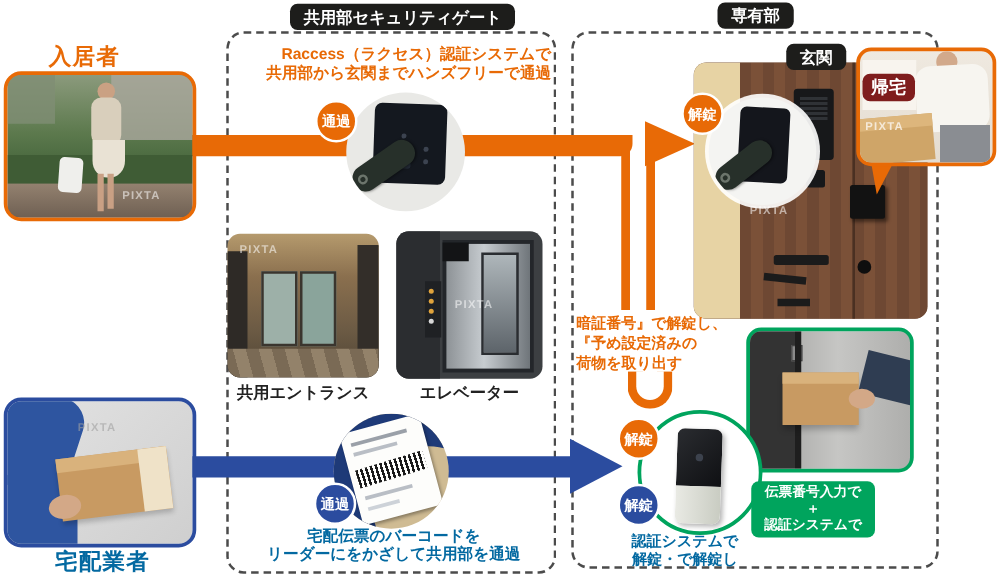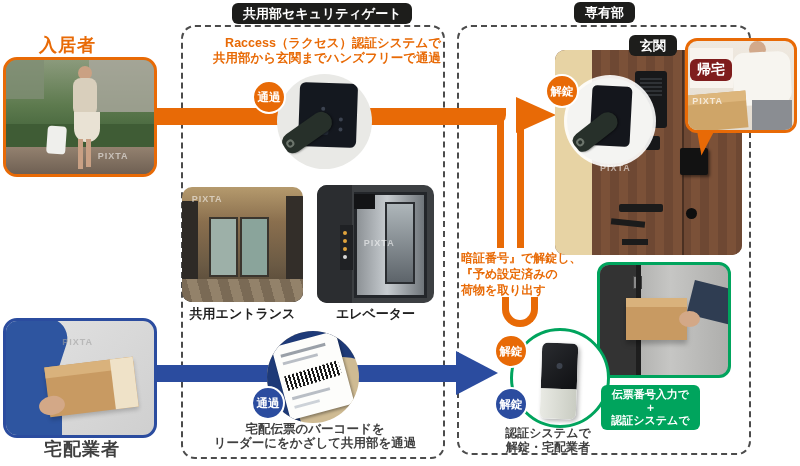--- a/index.html
+++ b/index.html
@@ -9,21 +9,21 @@
 
   
   .dashed-box { border:2px dashed #4b4b4b; border-radius:14px; z-index:1; }
 
   
   .pill-black { background:#1d1d1b; color:#fff; font-weight:bold; font-size:13px; line-height:21px; height:21px; padding:0 11px; border-radius:6px; white-space:nowrap; z-index:6; }
 
   
   .actor-label { font-weight:bold; font-size:18px; letter-spacing:1px; white-space:nowrap; z-index:5; }
   .orange-text { color:#e86a06; }
-  .blue-text { color:#404040; }
+  .blue-text { color:#0369a1; }
 
   
   .photo { border-radius:14px; overflow:hidden; z-index:3; }
   .photo.orange-frame { border:3px solid #e86a06; }
   .photo.blue-frame { border:3px solid #2b4c9f; }
   .photo.green-frame { border:3px solid #00a45d; border-radius:12px; }
   .photo.plain { border-radius:10px; z-index:2; }
   .wm { position:absolute; color:rgba(255,255,255,.55); font-size:9px; font-weight:bold; letter-spacing:1px; z-index:5; }
 
   
@@ -174,21 +174,21 @@
   <div class="abs" style="left:28px; top:12px; width:36px; height:76px; transform:rotate(2deg); border-radius:6px; overflow:hidden; box-shadow:2px 2px 4px rgba(0,0,0,.3);">
     <div class="abs" style="left:0; top:0; width:100%; height:60%; background:linear-gradient(135deg,#2a2c30,#0f1013);"></div>
     <div class="abs" style="left:42%; top:26%; width:6px; height:6px; border-radius:50%; background:#3c424d;"></div>
     <div class="abs" style="left:0; top:60%; width:100%; height:40%; background:linear-gradient(90deg,#e9eae4,#c9ccc2);"></div>
   </div>
 </div>
 <div class="abs badge orange" style="left:494px; top:334px;">解錠</div>
 <div class="abs badge blue" style="left:494px; top:387px;">解錠</div>
 <div class="abs small-note blue-text" style="left:488px; top:426px; width:120px; text-align:center; line-height:14px;">
   <div>認証システムで</div>
-  <div>解錠・宅配業者</div>
+  <div>解錠・で解錠し</div>
 </div>
 
 <div class="abs photo green-frame" style="left:597px; top:262px; width:134px; height:116px; z-index:2; background:linear-gradient(90deg,#9a9a98,#c6c6c4 55%,#aeaeac);">
   <div class="abs" style="left:0; top:0; width:28%; height:100%; background:#333;"></div>
   <div class="abs" style="left:26%; top:10%; width:9px; height:13px; background:#8a8a8a; border:1px solid #444;"></div>
   <div class="abs" style="left:28%; top:0; width:4%; height:100%; background:#1e1e1e;"></div>
   <div class="abs" style="left:20%; top:30%; width:48%; height:38%; background:#c89a62; box-shadow:0 4px 5px rgba(0,0,0,.25);">
     <div class="abs" style="left:0; top:0; width:100%; height:22%; background:#d9b27c;"></div>
   </div>
   <div class="abs" style="left:70%; top:18%; width:36%; height:32%; background:#2f3d52; transform:rotate(14deg);"></div>

